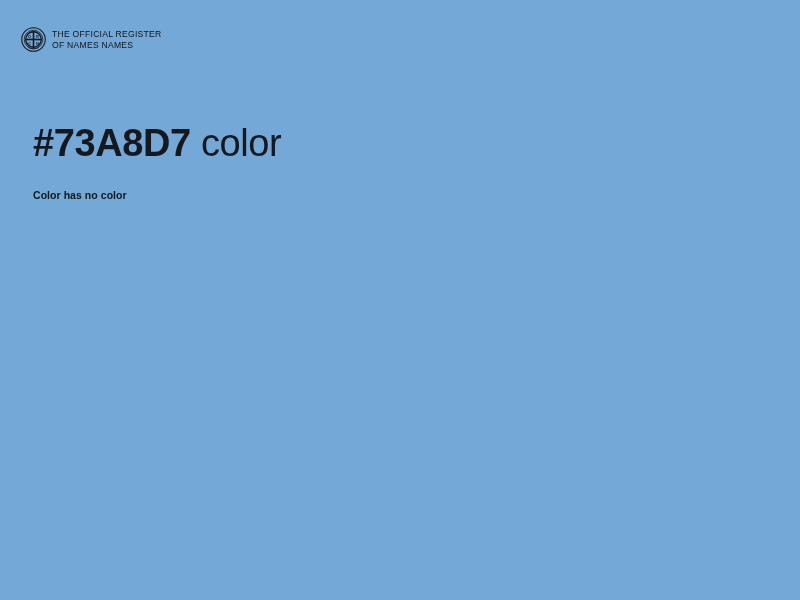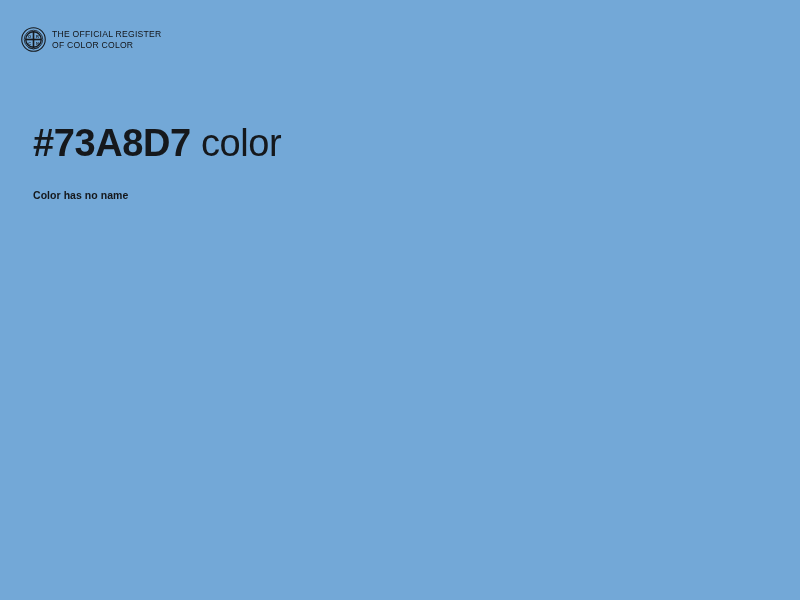--- a/index.html
+++ b/index.html
@@ -102,22 +102,22 @@
         <rect x="9.5" y="23.4" width="31" height="3.2" fill="#16191d"></rect>
         <text x="17.2" y="21.6" font-family="Liberation Sans, sans-serif" font-size="8" font-weight="bold" fill="#16191d" text-anchor="middle">O</text>
         <text x="32.8" y="21.6" font-family="Liberation Sans, sans-serif" font-size="8" font-weight="bold" fill="#16191d" text-anchor="middle">R</text>
         <text x="17.2" y="35.2" font-family="Liberation Sans, sans-serif" font-size="8" font-weight="bold" fill="#16191d" text-anchor="middle">C</text>
         <text x="32.8" y="35.2" font-family="Liberation Sans, sans-serif" font-size="8" font-weight="bold" fill="#16191d" text-anchor="middle">N</text>
         <path d="M14 41 Q25 47 36 41" fill="none" stroke="#16191d" stroke-width="1.4"></path>
       </svg>
     </span>
     <span id="brand-text">
       <span class="brand-line">THE OFFICIAL REGISTER</span>
-      <span class="brand-line">OF COLOR COLOR</span>
+      <span class="brand-line">OF NAMES NAMES</span>
     </span>
   </a>
 
   <div id="main">
     <h1 id="color-title"><span class="hex">#73A8D7</span><span class="word"> color</span></h1>
-    <p id="color-subtitle">Color has no name</p>
+    <p id="color-subtitle">Color has no color</p>
   </div>
 
 </div>
 
 </body></html>

